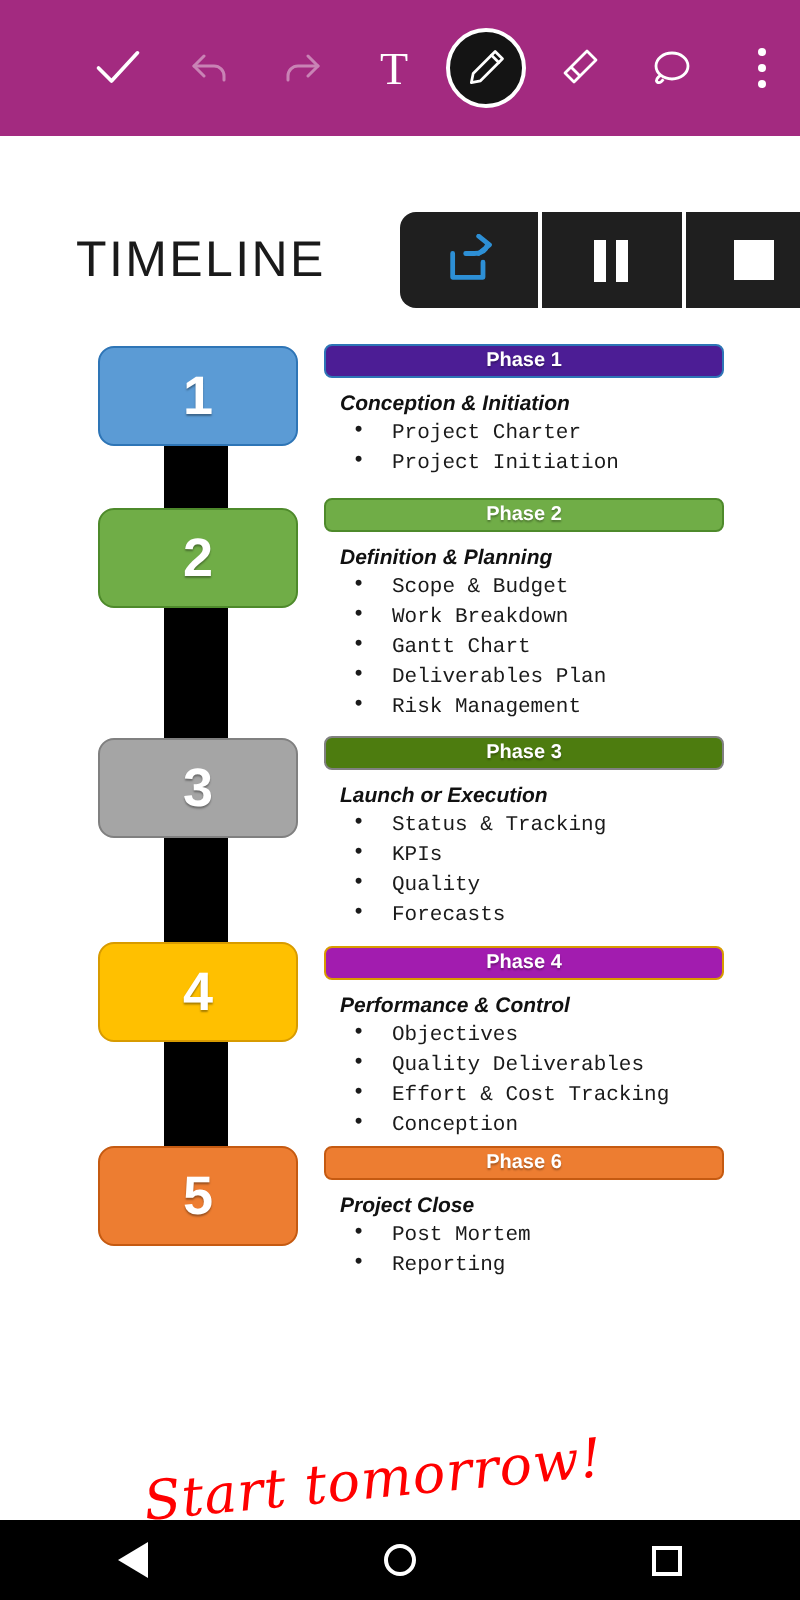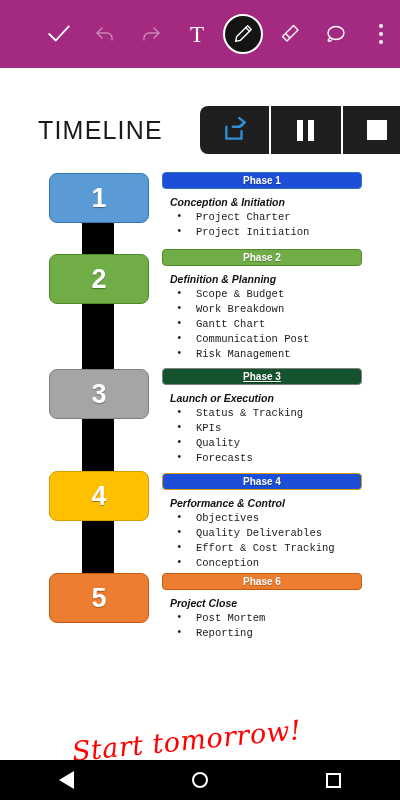--- a/index.html
+++ b/index.html
@@ -199,40 +199,40 @@
     </div>
 
     <div class="spine"></div>
 
     <div class="numbox" style="top: 105px; background: rgb(91, 155, 213); border: 1.5px solid rgb(46, 117, 182);">1</div>
     <div class="numbox" style="top: 186px; background: rgb(112, 173, 71); border: 1.5px solid rgb(78, 138, 43);">2</div>
     <div class="numbox" style="top: 301px; background: rgb(165, 165, 165); border: 1.5px solid rgb(128, 128, 128);">3</div>
     <div class="numbox" style="top: 403px; background: rgb(255, 192, 0); border: 1.5px solid rgb(216, 155, 0);">4</div>
     <div class="numbox" style="top: 505px; background: rgb(237, 125, 49); border: 1.5px solid rgb(197, 90, 17);">5</div>
 
-    <div class="phase-pill" style="top: 104px; background: #1d4ed8; border: 1.5px solid rgb(46, 117, 182);">Phase 1</div>
+    <div class="phase-pill" style="top: 104px; background: #4c1d95; border: 1.5px solid rgb(46, 117, 182);">Phase 1</div>
     <div class="phase-pill" style="top: 181px; background: rgb(112, 173, 71); border: 1.5px solid rgb(78, 138, 43);">Phase 2</div>
-    <div class="phase-pill" style="top: 300px; background: #14532d; border: 1.5px solid rgb(128, 128, 128); text-decoration: underline;">Phase 3</div>
-    <div class="phase-pill" style="top: 405px; background: #1d4ed8; border: 1.5px solid rgb(216, 155, 0);">Phase 4</div>
+    <div class="phase-pill" style="top: 300px; background: #4d7c0f; border: 1.5px solid rgb(128, 128, 128);">Phase 3</div>
+    <div class="phase-pill" style="top: 405px; background: #a21caf; border: 1.5px solid rgb(216, 155, 0);">Phase 4</div>
     <div class="phase-pill" style="top: 505px; background: rgb(237, 125, 49); border: 1.5px solid rgb(197, 90, 17);">Phase 6</div>
 
     <div class="phase-body" style="top:128px;">
       <div class="ph-head">Conception &amp; Initiation</div>
       <ul class="ph-list">
           <li>Project Charter</li>
           <li>Project Initiation</li>
         </ul>
     </div>
     <div class="phase-body" style="top:205px;">
       <div class="ph-head">Definition &amp; Planning</div>
       <ul class="ph-list">
           <li>Scope &amp; Budget</li>
           <li>Work Breakdown</li>
           <li>Gantt Chart</li>
-          <li>Communication Post</li>
+          <li>Deliverables Plan</li>
           <li>Risk Management</li>
         </ul>
     </div>
     <div class="phase-body" style="top:324px;">
       <div class="ph-head">Launch or Execution</div>
       <ul class="ph-list">
           <li>Status &amp; Tracking</li>
           <li>KPIs</li>
           <li>Quality</li>
           <li>Forecasts</li>

